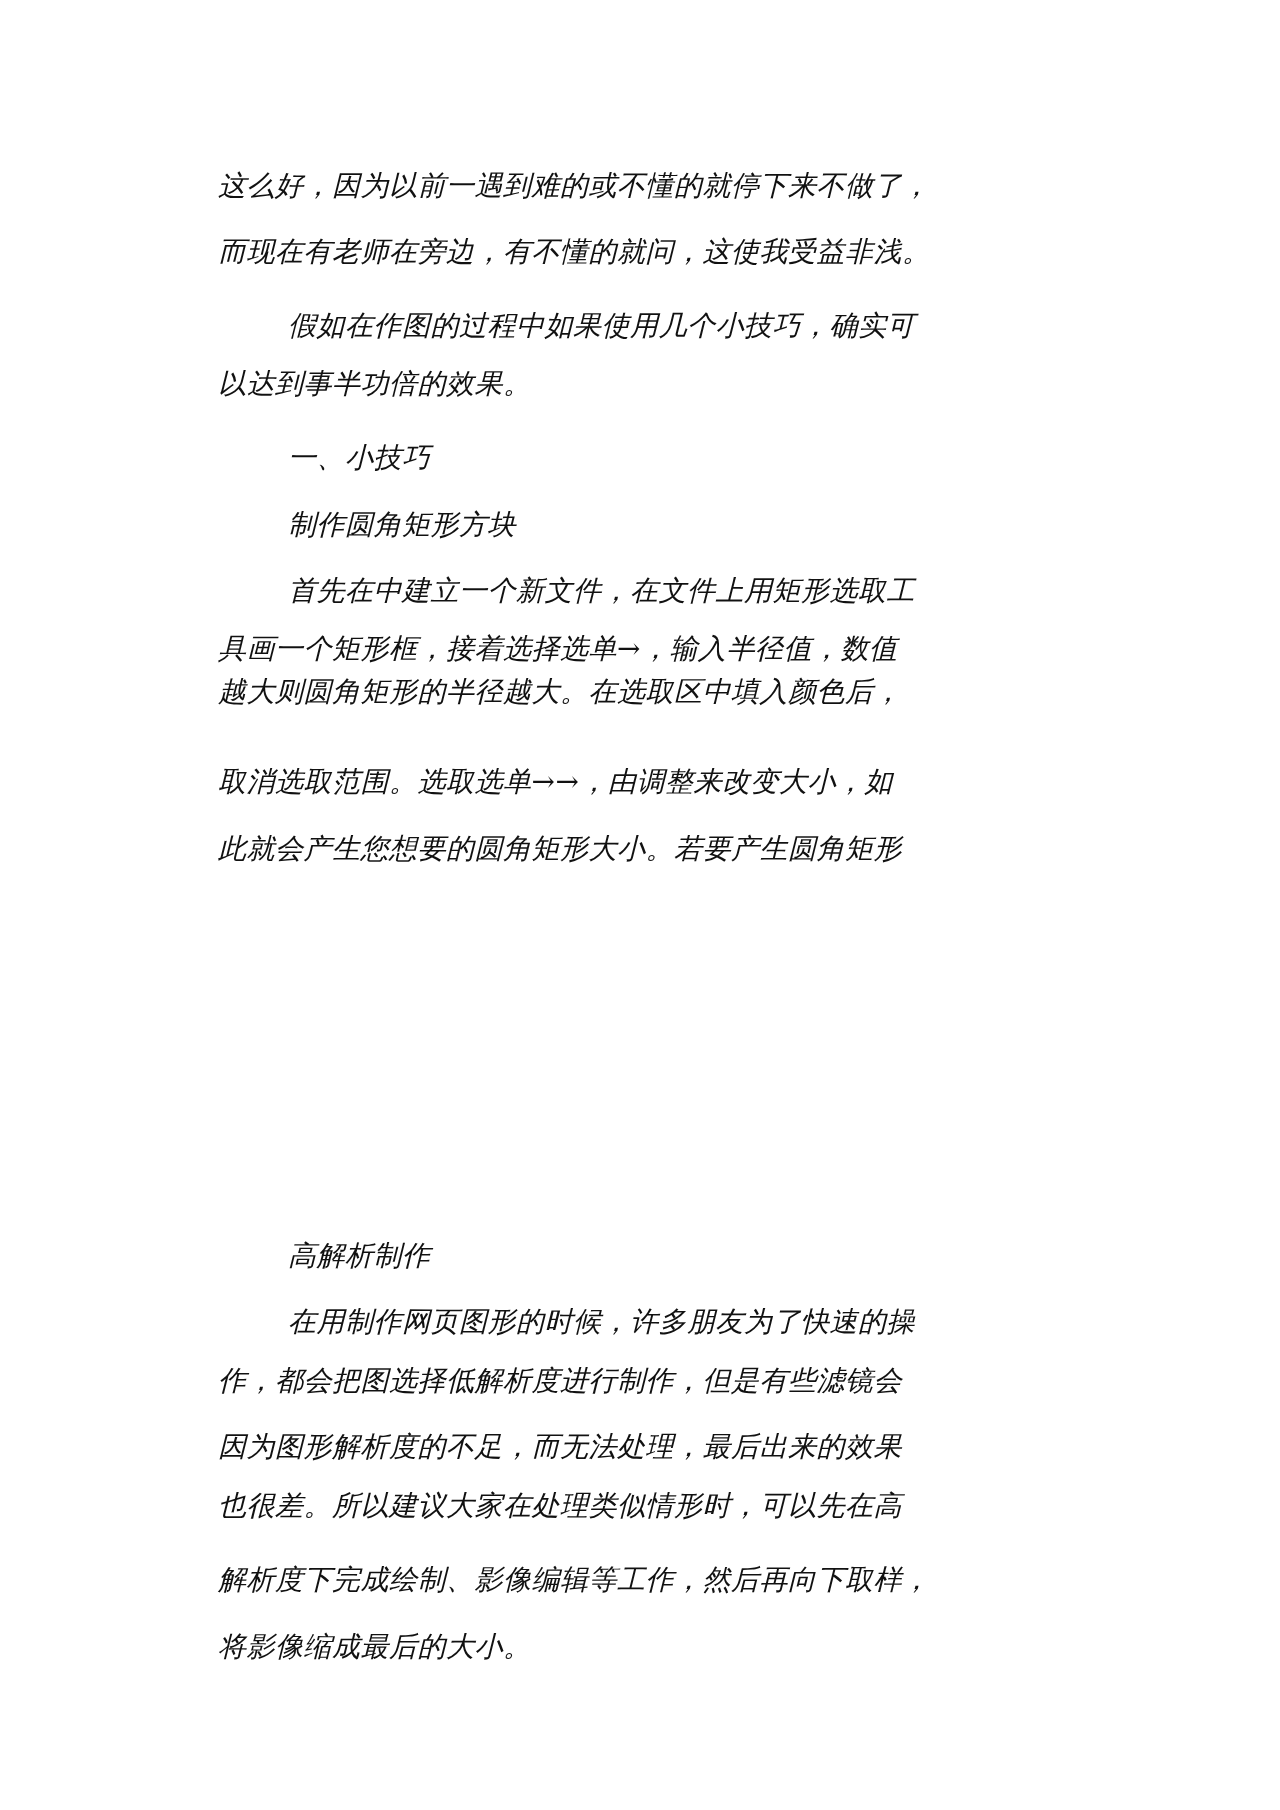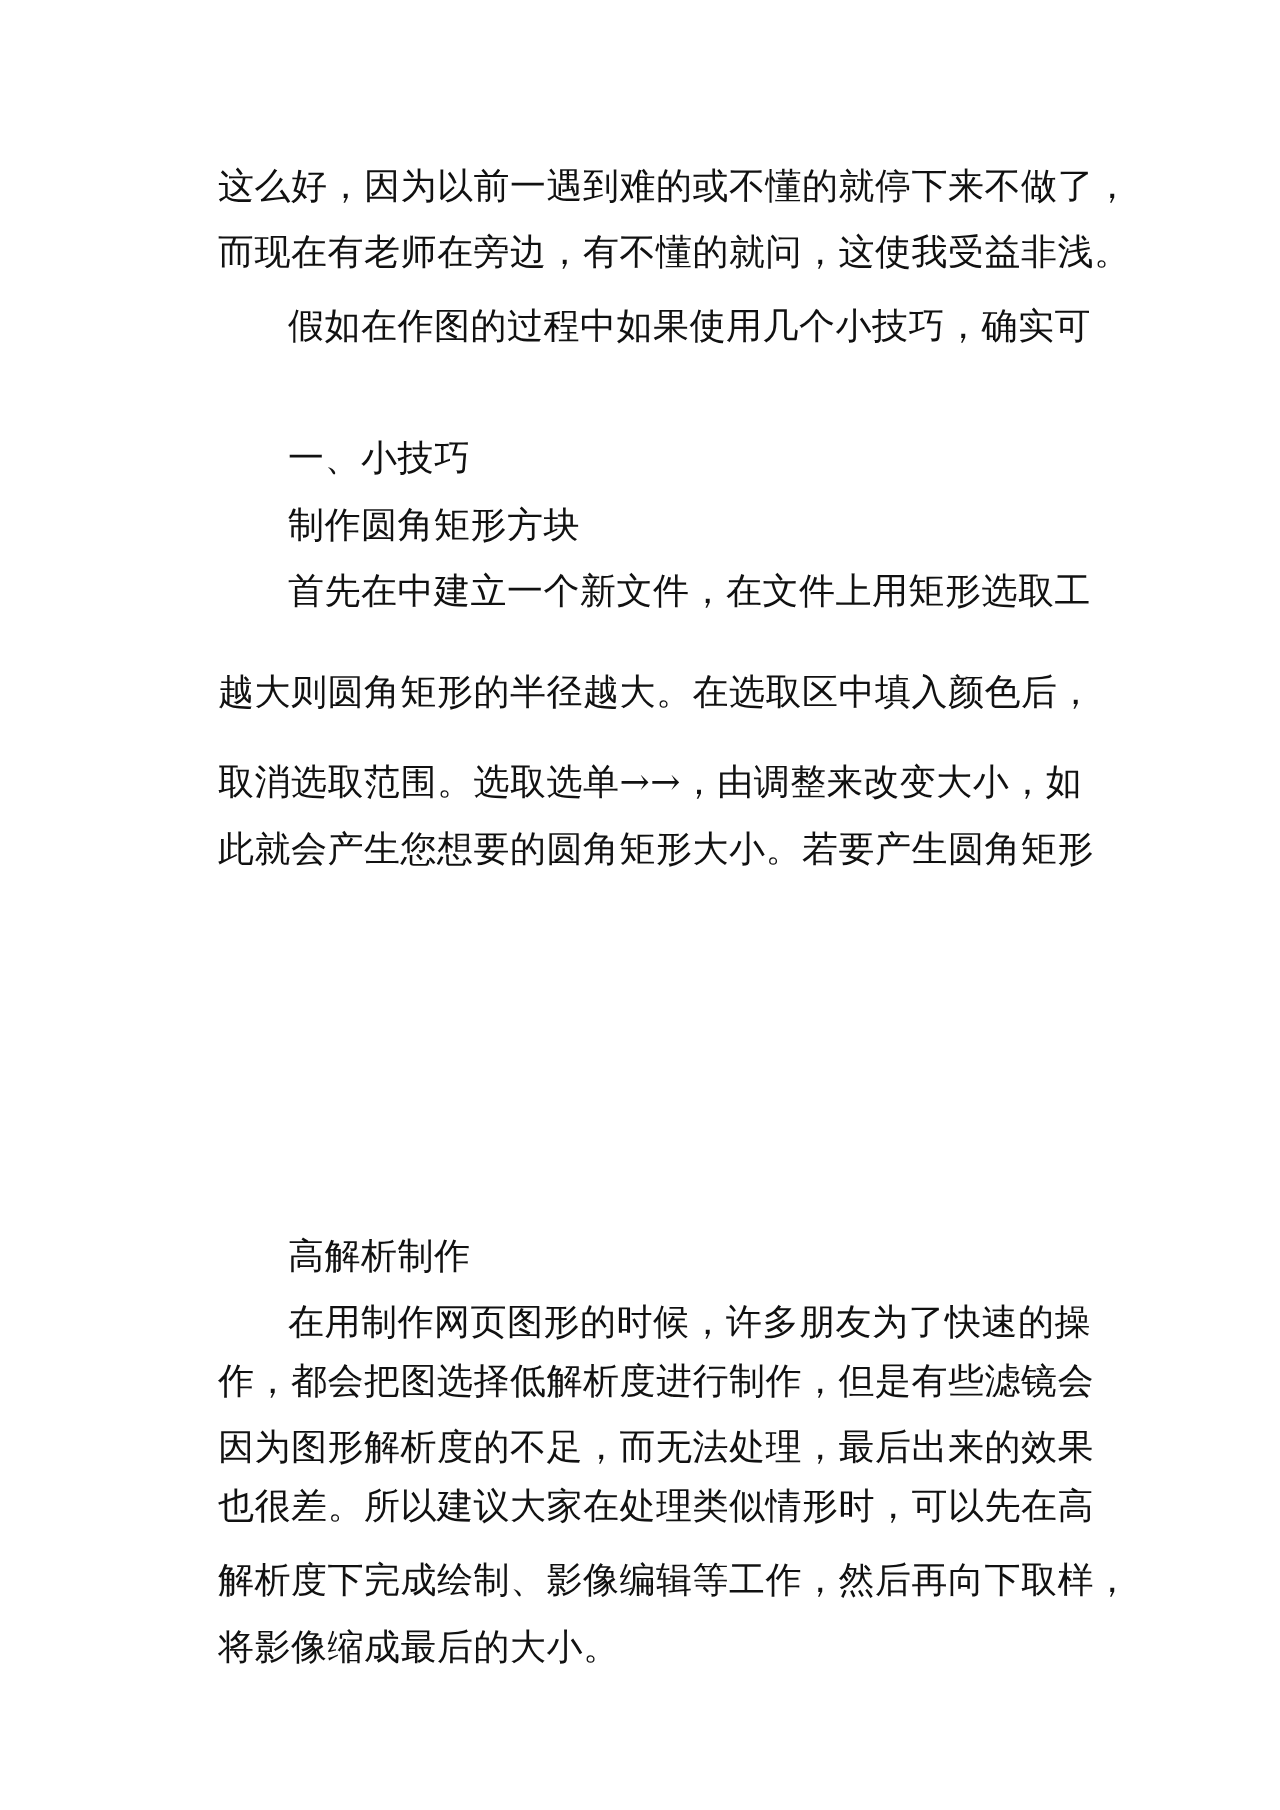--- a/index.html
+++ b/index.html
@@ -19,40 +19,43 @@
       position: absolute;
       left: 0;
       top: 0;
       width: 1280px;
       height: 1810px;
       background: #ffffff;
     }
     .line {
       position: absolute;
       left: 218px;
-      font-size: 36px;
+      font-size: 28px;
       line-height: 40px;
       white-space: nowrap;
       letter-spacing: 0.5px;
+      font-style: italic;
     }
     .indent {
       left: 288px;
       margin-top: 8px;
     }
   </style>
 </head>
 <body>
 
 <div class="page">
   <div class="line" style="top:166px">这么好，因为以前一遇到难的或不懂的就停下来不做了，</div>
   <div class="line" style="top:232px">而现在有老师在旁边，有不懂的就问，这使我受益非浅。</div>
   <div class="line indent" style="top:298px">假如在作图的过程中如果使用几个小技巧，确实可</div>
+  <div class="line" style="top:364px">以达到事半功倍的效果。</div>
   <div class="line indent" style="top:430px">一、小技巧</div>
   <div class="line indent" style="top:497px">制作圆角矩形方块</div>
   <div class="line indent" style="top:563px">首先在中建立一个新文件，在文件上用矩形选取工</div>
+  <div class="line" style="top:629px">具画一个矩形框，接着选择选单→，输入半径值，数值</div>
   <div class="line" style="top:672px">越大则圆角矩形的半径越大。在选取区中填入颜色后，</div>
   <div class="line" style="top:762px">取消选取范围。选取选单→→，由调整来改变大小，如</div>
   <div class="line" style="top:829px">此就会产生您想要的圆角矩形大小。若要产生圆角矩形</div>
   <div class="line indent" style="top:1228px">高解析制作</div>
   <div class="line indent" style="top:1294px">在用制作网页图形的时候，许多朋友为了快速的操</div>
   <div class="line" style="top:1361px">作，都会把图选择低解析度进行制作，但是有些滤镜会</div>
   <div class="line" style="top:1427px">因为图形解析度的不足，而无法处理，最后出来的效果</div>
   <div class="line" style="top:1486px">也很差。所以建议大家在处理类似情形时，可以先在高</div>
   <div class="line" style="top:1560px">解析度下完成绘制、影像编辑等工作，然后再向下取样，</div>
   <div class="line" style="top:1627px">将影像缩成最后的大小。</div>

